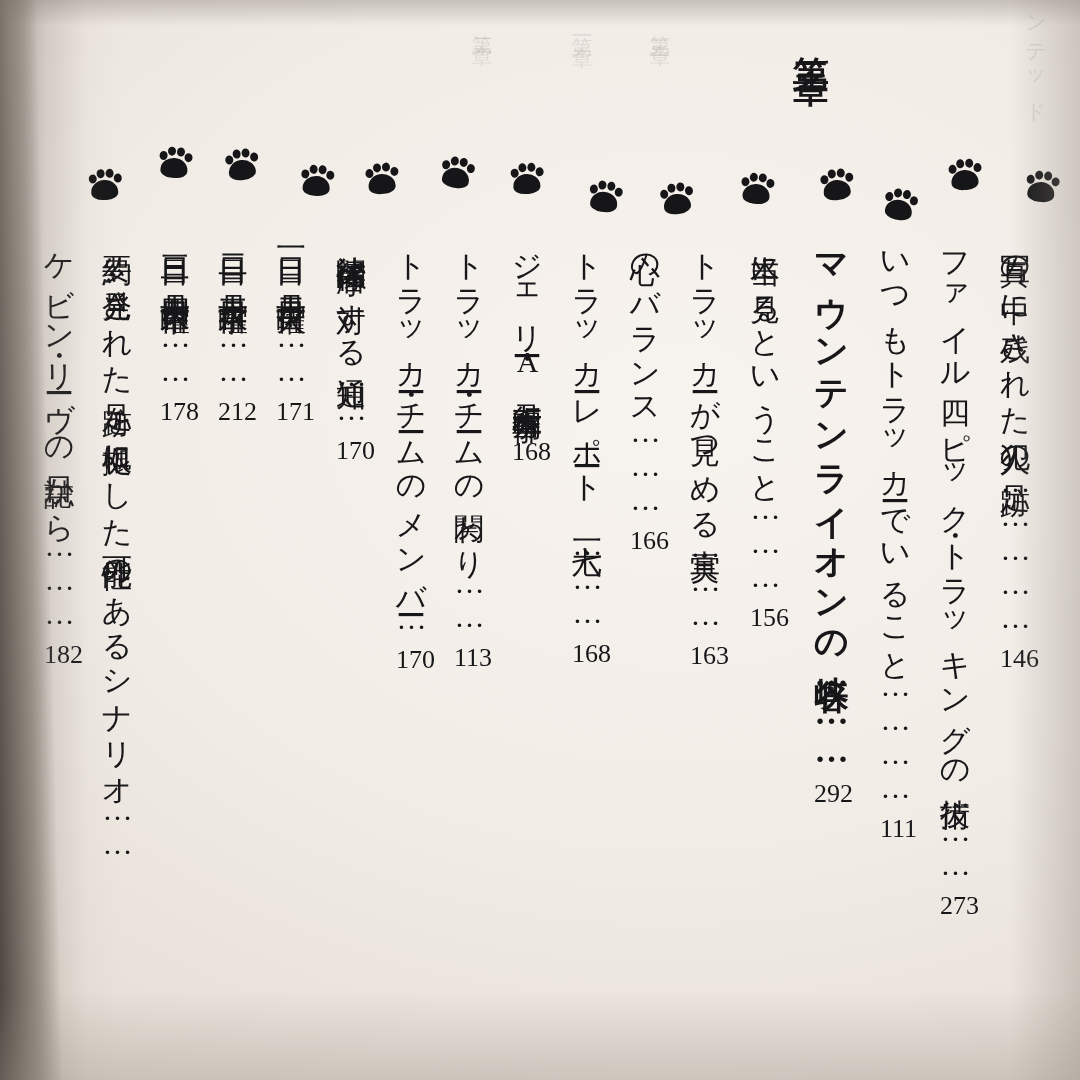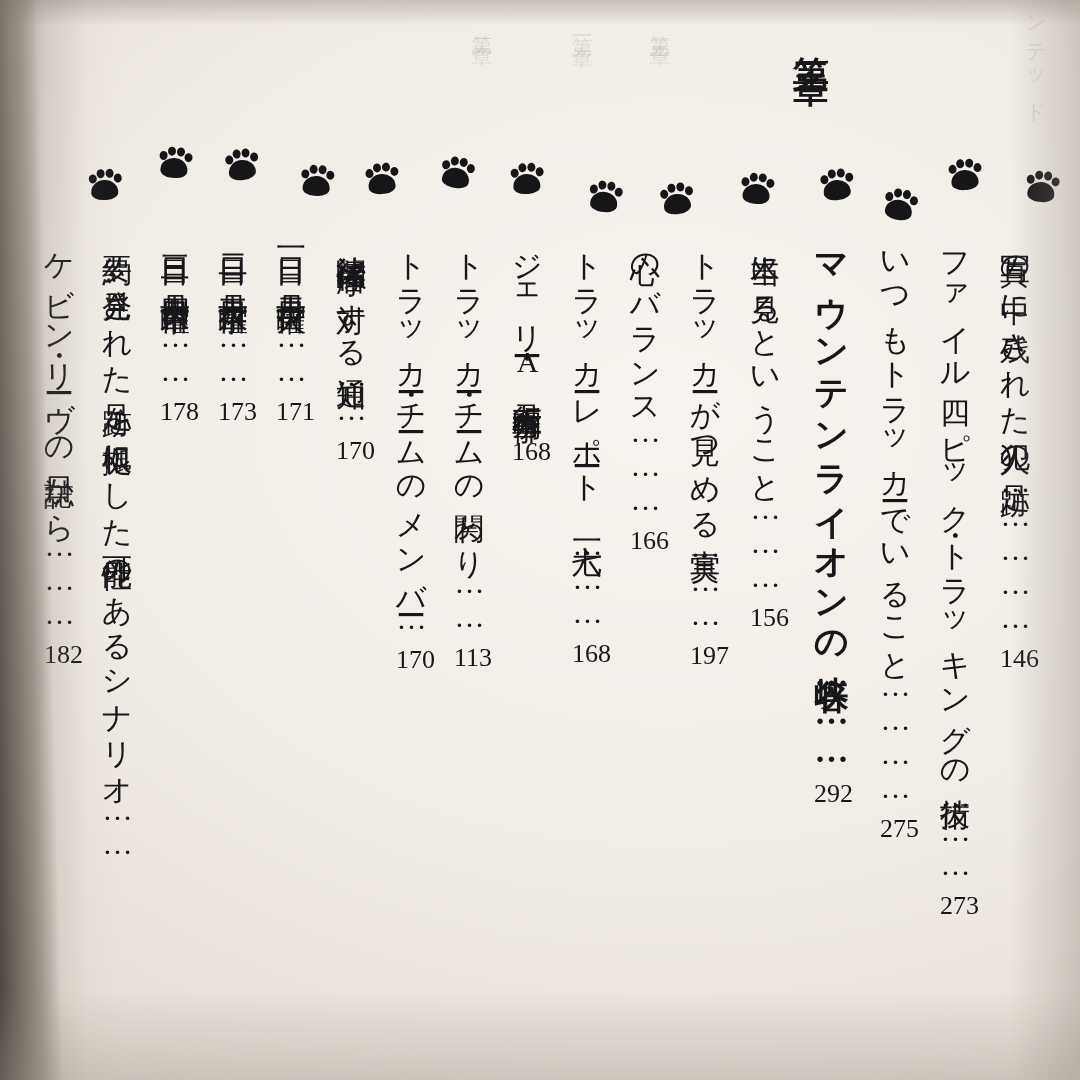--- a/index.html
+++ b/index.html
@@ -263,36 +263,36 @@
     <span class="pagenum">146</span>
   </div>
 
   <div class="entry" style="left:940px;">
     <span class="line"><span>ファイル四　ピック・トラッキングの技術</span><span class="dots">………</span></span>
     <span class="pagenum">273</span>
   </div>
 
   <div class="entry" style="left:880px;">
     <span class="line"><span>いつもトラッカーでいること</span><span class="dots">…………</span></span>
-    <span class="pagenum">275</span>
+    <span class="pagenum">111</span>
   </div>
 
   <div class="entry big" style="left:814px;">
     <span class="line"><span>マウンテンライオンの峡谷</span><span class="dots">………</span></span>
     <span class="pagenum">292</span>
   </div>
 
   <div class="entry" style="left:750px;">
     <span class="line"><span>本当に見るということ</span><span class="dots">………</span></span>
     <span class="pagenum">156</span>
   </div>
 
   <div class="entry" style="left:690px;">
     <span class="line"><span>トラッカーが見つめる真実</span><span class="dots">………</span></span>
-    <span class="pagenum">197</span>
+    <span class="pagenum">163</span>
   </div>
 
   <div class="entry" style="left:630px;">
     <span class="line"><span>心のバランス</span><span class="dots">………</span></span>
     <span class="pagenum">166</span>
   </div>
 
   <div class="entry" style="left:572px;">
     <span class="line"><span>トラッカーレポート　六七一</span><span class="dots">………</span></span>
     <span class="pagenum">168</span>
@@ -318,21 +318,21 @@
     <span class="pagenum">170</span>
   </div>
 
   <div class="entry" style="left:276px;">
     <span class="line"><span>一日目　十月十二日火曜日</span><span class="dots">………</span></span>
     <span class="pagenum">171</span>
   </div>
 
   <div class="entry" style="left:218px;">
     <span class="line"><span>二日目　十月十三日水曜日</span><span class="dots">………</span></span>
-    <span class="pagenum">173</span>
+    <span class="pagenum">212</span>
   </div>
 
   <div class="entry" style="left:160px;">
     <span class="line"><span>三日目　十月十四日木曜日</span><span class="dots">………</span></span>
     <span class="pagenum">178</span>
   </div>
 
   <div class="entry" style="left:102px;">
     <span class="line"><span>要約　発見された足跡を根拠にした可能性のあるシナリオ</span><span class="dots">……</span></span>
     <span class="pagenum"></span>

